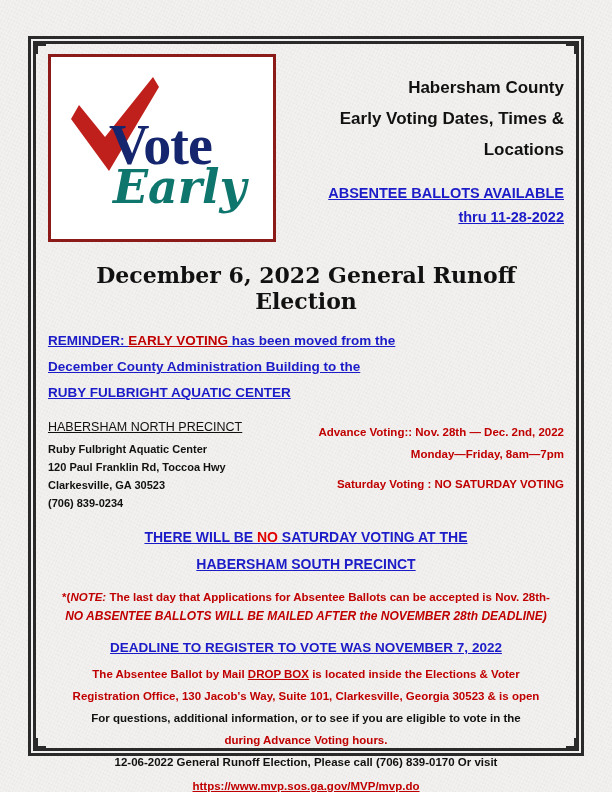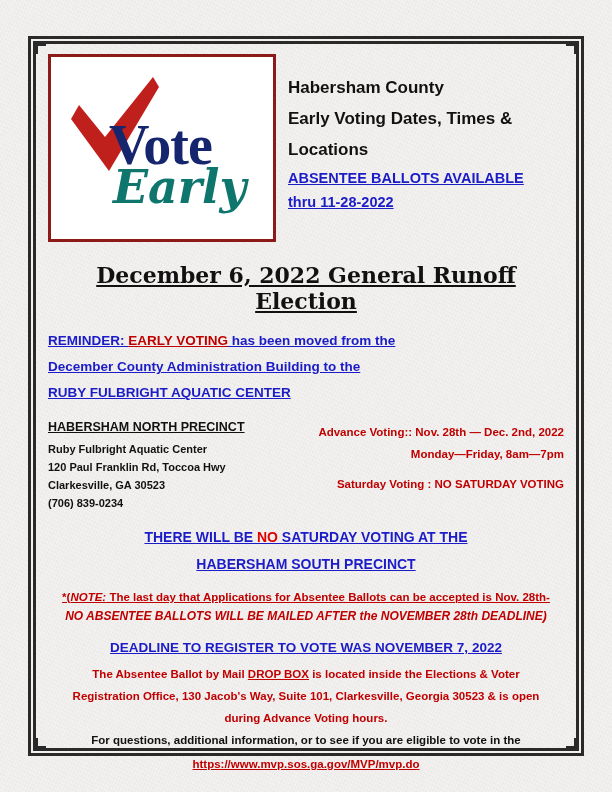--- a/index.html
+++ b/index.html
@@ -89,47 +89,46 @@
     left: 62px;
     top: 103px;
     font-family: "DejaVu Serif", serif;
     font-style: italic;
     font-weight: bold;
     font-size: 46px;
     color: #0f766e;
   }
   .header-text {
     flex: 1 1 auto;
-    text-align: left;
+    text-align: right;
     padding-top: 18px;
   }
   .header-text .hline {
     font-size: 17px;
     font-weight: bold;
     color: #111111;
     line-height: 31px;
   }
   .absentee {
-    margin-top: 1px;
+    margin-top: 16px;
     font-size: 14.5px;
     font-weight: bold;
     color: #1b1bc8;
     text-decoration: underline;
     line-height: 24px;
   }
 
   
   .election-title {
     text-align: center;
     margin-top: 20px;
     font-family: "DejaVu Serif", serif;
     font-size: 22px;
     font-weight: bold;
     color: #111111;
-    text-decoration: underline;
   }
 
   
   .reminder {
     text-align: left;
     margin-top: 14px;
   }
   .reminder div {
     font-size: 13.5px;
     font-weight: bold;
@@ -147,21 +146,21 @@
     display: flex;
     margin-top: 14px;
     gap: 10px;
   }
   .precinct-left {
     width: 238px;
     flex: 0 0 auto;
   }
   .precinct-left .pname {
     font-size: 12.5px;
-    font-weight: bold;
+    font-weight: normal;
     color: #111111;
     text-decoration: underline;
     margin-bottom: 6px;
   }
   .precinct-left .pline {
     font-size: 11px;
     font-weight: bold;
     color: #111111;
     line-height: 18px;
   }
@@ -201,21 +200,20 @@
 
   
   .note {
     text-align: center;
     margin-top: 10px;
   }
   .note .n1 {
     font-size: 11.5px;
     font-weight: bold;
     color: #c00000;
-    text-decoration: underline;
     line-height: 19px;
   }
   .note .n1 .italic {
     font-style: italic;
   }
   .note .n2 {
     font-size: 12px;
     font-weight: bold;
     font-style: italic;
     color: #c00000;
@@ -325,19 +323,20 @@
     <div class="note">
       <div class="n1"><span>*(</span><span class="italic">NOTE:</span><span> The last day that Applications for  Absentee Ballots can be accepted is Nov. 28th-</span></div>
       <div class="n2">NO ABSENTEE BALLOTS WILL BE MAILED AFTER the NOVEMBER 28th  DEADLINE)</div>
     </div>
 
     <div class="deadline">DEADLINE TO REGISTER TO VOTE WAS NOVEMBER 7, 2022</div>
 
     <div class="footer-block">
       <div class="fline"><span>The Absentee Ballot by Mail </span><span class="u">DROP BOX</span><span> is located inside the Elections &amp; Voter</span></div>
       <div class="fline">Registration Office, 130 Jacob's Way, Suite 101, Clarkesville, Georgia 30523 &amp; is open</div>
+      <div class="fline dark">For questions, additional information, or to see if you are eligible to vote in the</div>
       <div class="fline">during Advance Voting hours.</div>
-      <div class="fline dark">For questions, additional information, or to see if you are eligible to vote in the</div>
+      <div class="fline dark">12-06-2022 General Runoff Election, Please call (706) 839-0170 Or visit</div>
       <div class="fline"><span class="link">https://www.mvp.sos.ga.gov/MVP/mvp.do</span></div>
     </div>
 
   </div>
 </div>
 
 </body></html>

